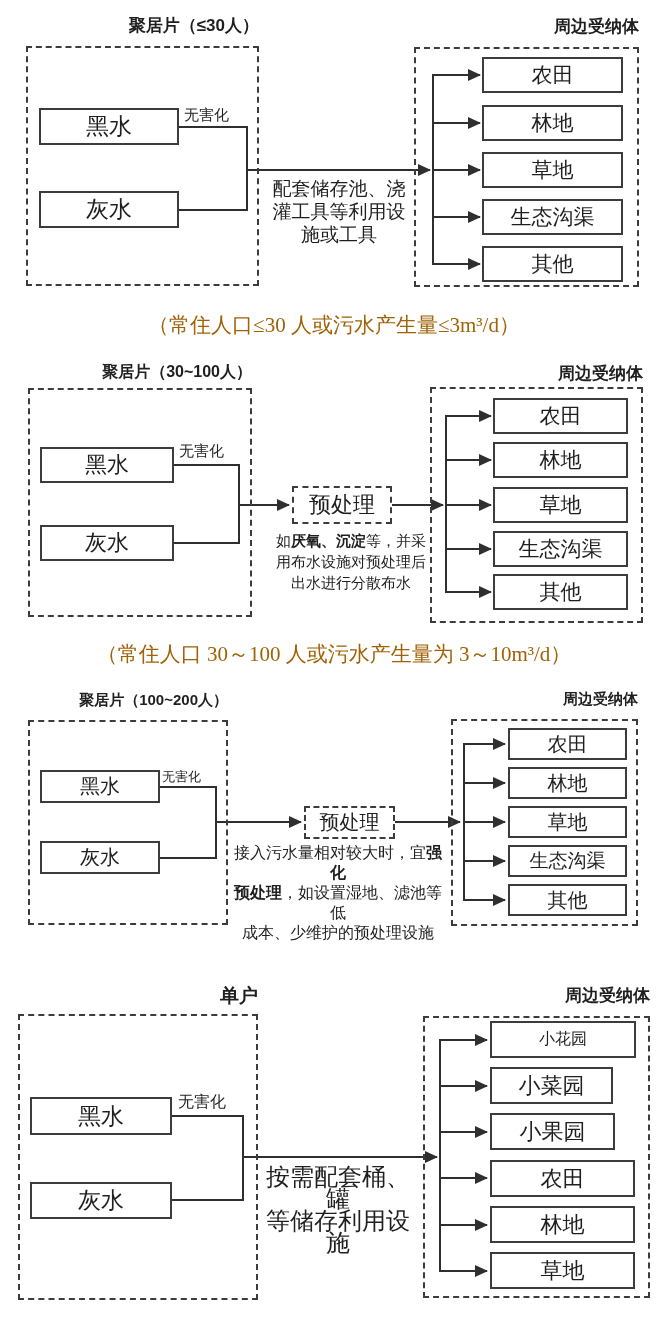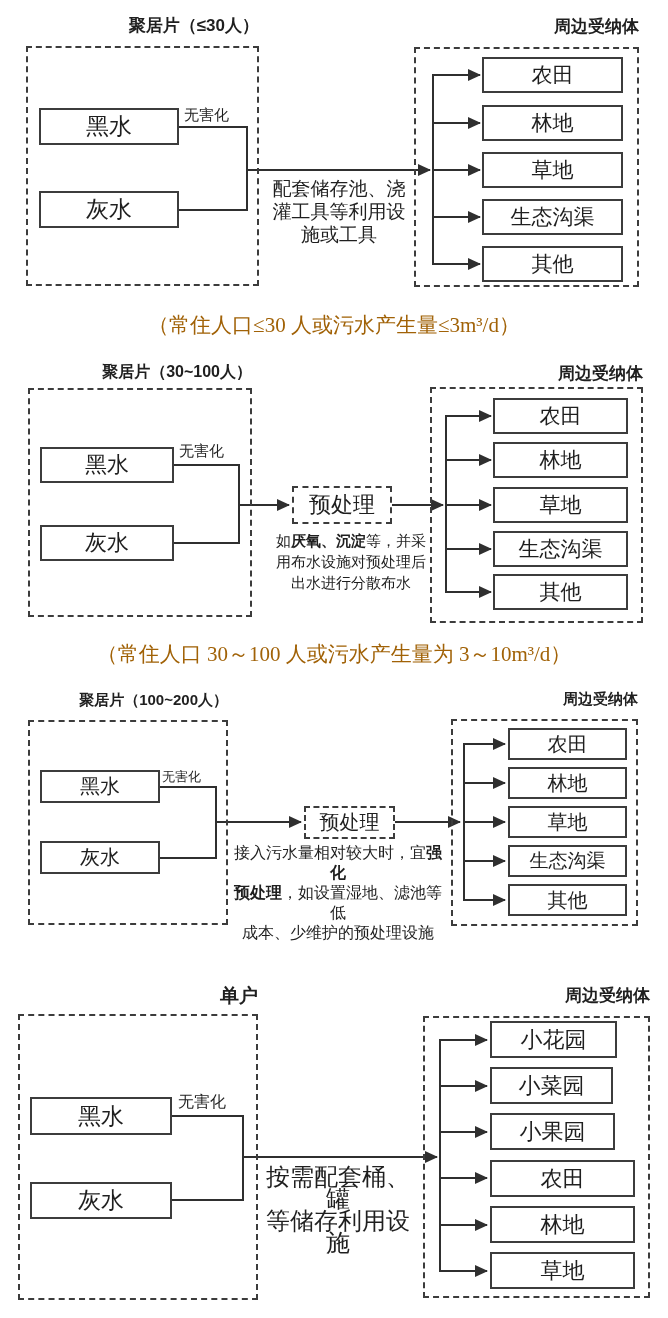--- a/index.html
+++ b/index.html
@@ -151,20 +151,20 @@
   <div class="gtitle" style="left:423px;top:984px;width:227px;font-size:17px">周边受纳体</div>
   <div class="dashed" style="left:18px;top:1014px;width:240px;height:286px"></div>
   <div class="dashed" style="left:423px;top:1016px;width:227px;height:282px"></div>
   <div class="sbox" style="left:30px;top:1097px;width:142px;height:38px;font-size:23px">黑水</div>
   <div class="sbox" style="left:30px;top:1182px;width:142px;height:37px;font-size:23px">灰水</div>
   <div class="harmless" style="left:178px;top:1092px;font-size:16px">无害化</div>
   <div class="note" style="left:262px;top:1166px;width:152px;font-size:24px;line-height:22px">
     <div><span>按需配套桶、罐</span></div>
     <div><span>等储存利用设施</span></div>
   </div>
-  <div class="sbox" style="left:490px;top:1021px;width:127px;height:37px;font-size:22px">小花园</div>
+  <div class="sbox" style="left:490px;top:1021px;width:146px;height:37px;font-size:16px">小花园</div>
   <div class="sbox" style="left:490px;top:1067px;width:123px;height:37px;font-size:22px">小菜园</div>
   <div class="sbox" style="left:490px;top:1113px;width:125px;height:37px;font-size:22px">小果园</div>
   <div class="sbox" style="left:490px;top:1160px;width:145px;height:37px;font-size:22px">农田</div>
   <div class="sbox" style="left:490px;top:1206px;width:145px;height:37px;font-size:22px">林地</div>
   <div class="sbox" style="left:490px;top:1252px;width:145px;height:37px;font-size:22px">草地</div>
 
 </div>
 
 </body></html>

